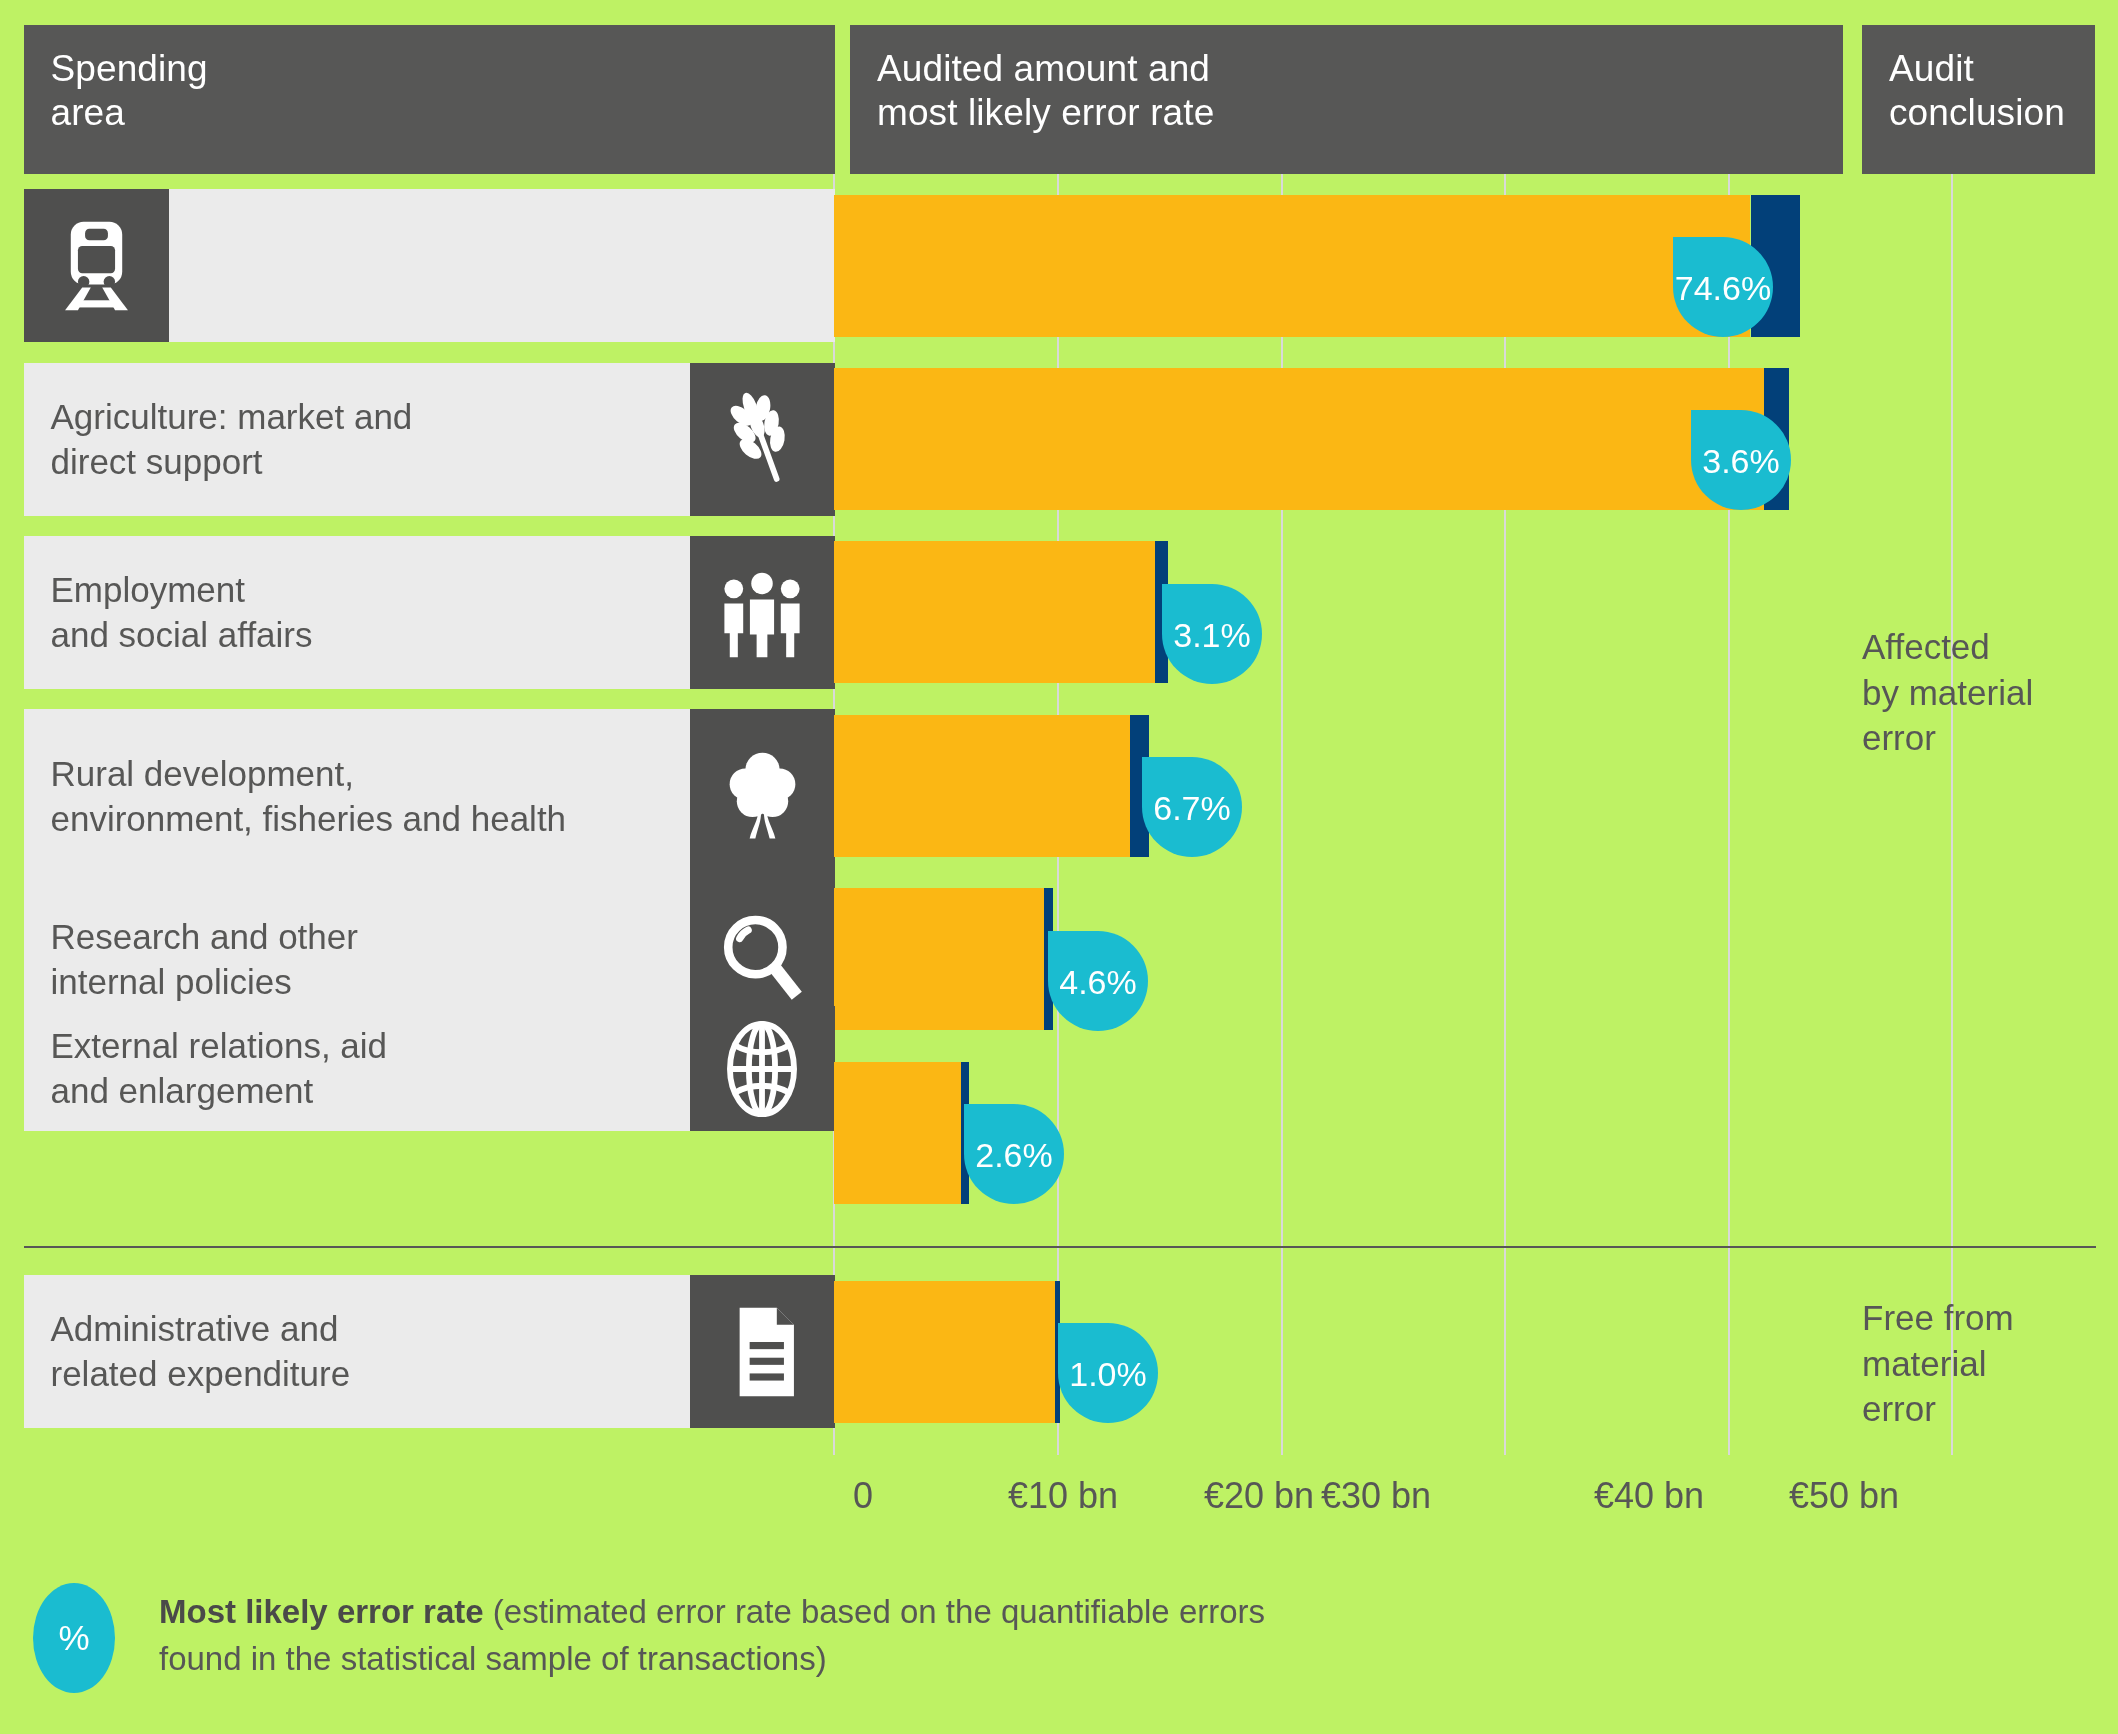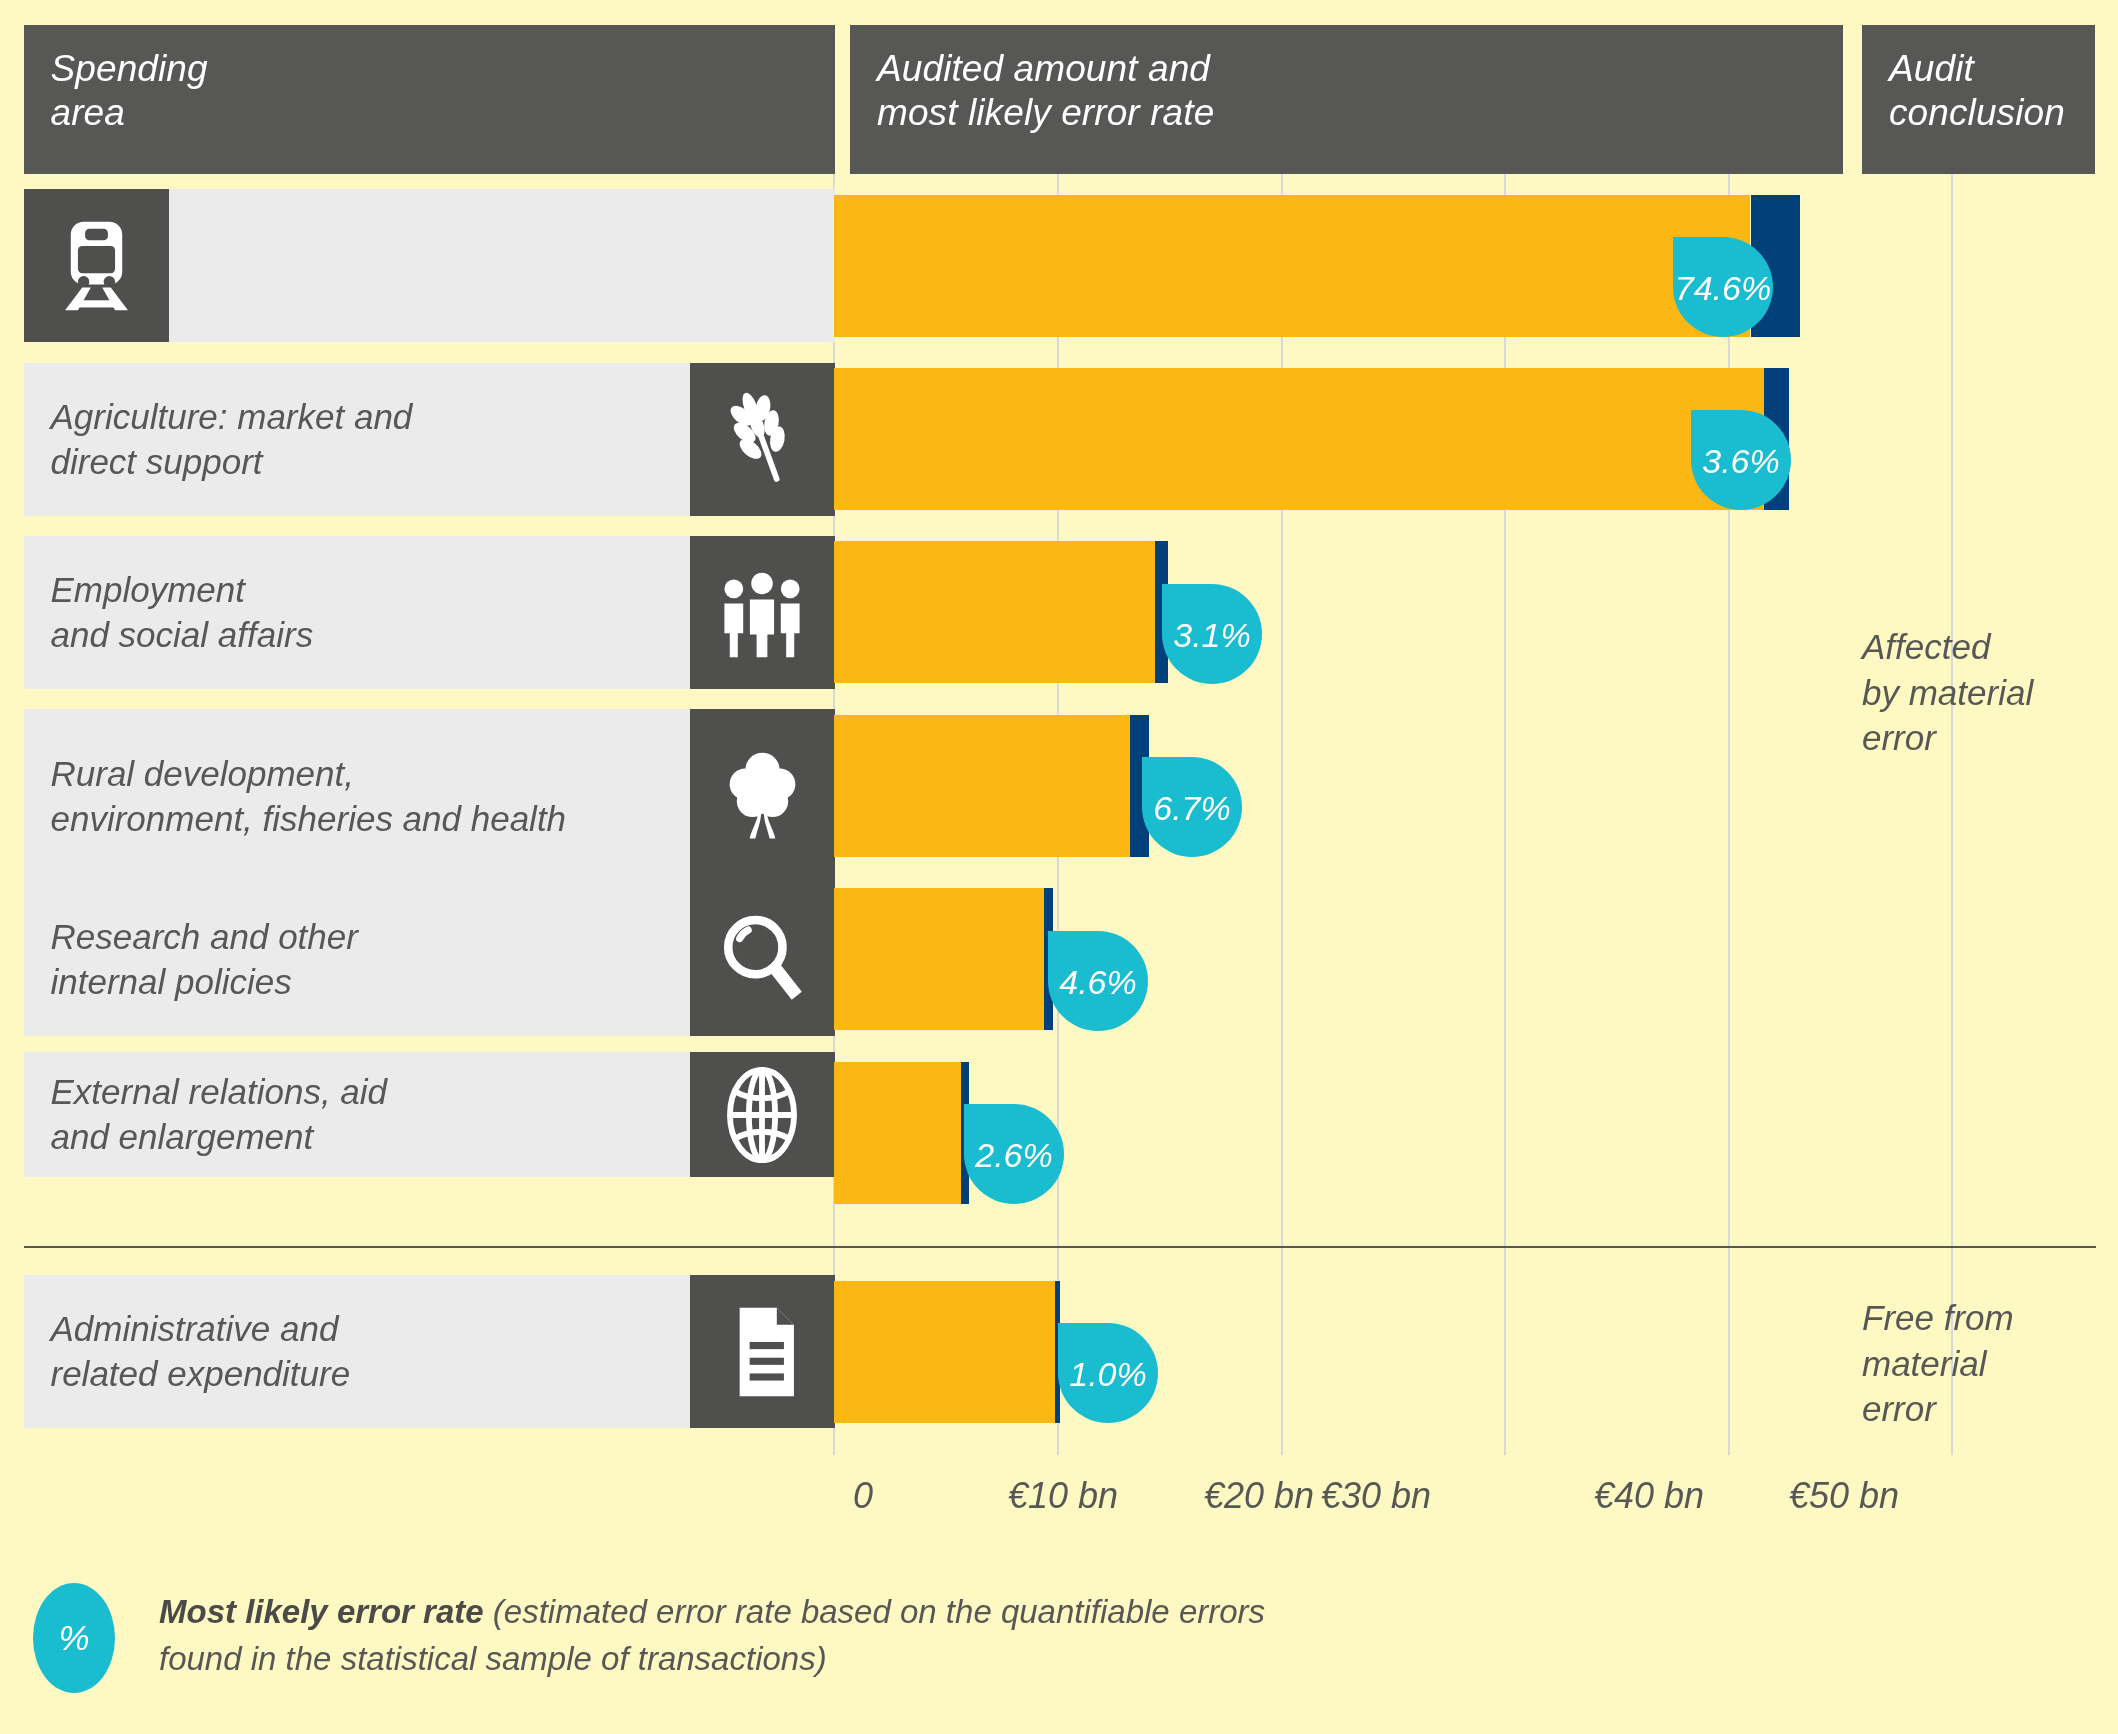--- a/index.html
+++ b/index.html
@@ -6,23 +6,22 @@
   html, body {
     width: 2119px; height: 1735px;
     background: #ffffff;
     font-family: "Liberation Sans", sans-serif;
     -webkit-font-smoothing: antialiased;
   }
 
   #page {
     position: relative;
     width: 2119px; height: 1735px;
-    background: #fef9c3;
+    background: #bef264;
     overflow: hidden;
-    font-style: italic;
   }
 
   
 
   
   .hdr {
     position: absolute;
     background: #575756;
     color: #ffffff;
   }
@@ -278,21 +277,21 @@
         <path d="M22 14a13 13 0 0 0-6 6" stroke-width="5" stroke-linecap="round"></path>
       </svg>
     </div>
   </div>
   <div class="bar-yellow" style="left:834px;top:888px;width:210px;height:142px;"></div>
   <div class="bar-navy" style="left:1044px;top:888px;width:9.4px;height:142px;"></div>
   <div class="bubble" style="left:1048px;top:931px;width:100px;height:100px;">
     <span>4.6%</span>
   </div>
 
-  <div class="rowlabel" style="top:1052px;height:125px;">
+  <div class="rowlabel" style="top:1006px;height:125px;">
     <div class="txt">External relations, aid
 and enlargement</div>
     <div class="icon-tile">
       <svg width="86" height="102" viewBox="0 0 58 70" fill="none" stroke="#ffffff" stroke-width="4">
         <ellipse cx="29" cy="35" rx="22" ry="31"></ellipse>
         <ellipse cx="29" cy="35" rx="9" ry="31"></ellipse>
         <line x1="29" y1="4" x2="29" y2="66"></line>
         <line x1="7" y1="35" x2="51" y2="35"></line>
         <path d="M11 19c10 6 26 6 36 0"></path>
         <path d="M11 51c10-6 26-6 36 0"></path>

